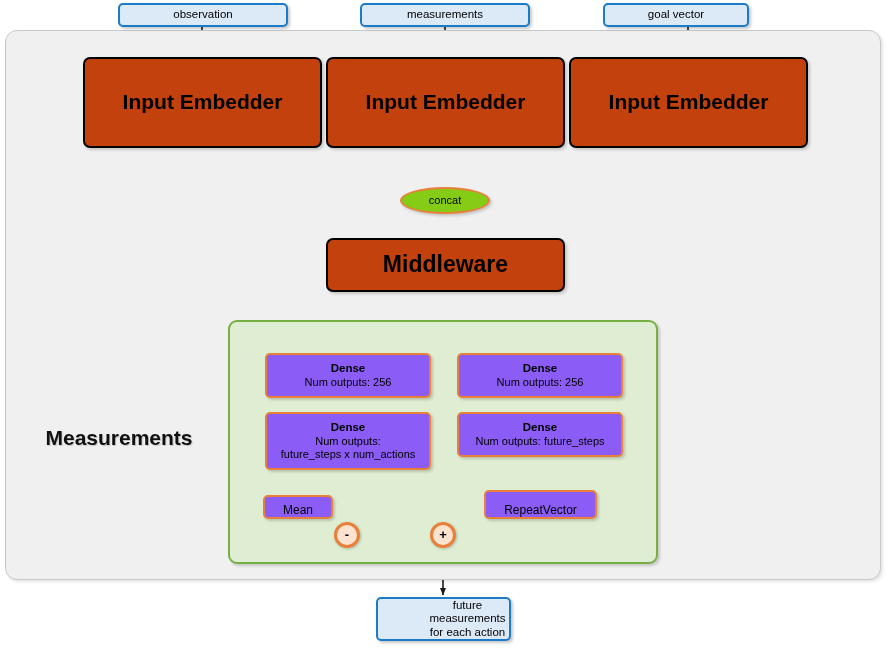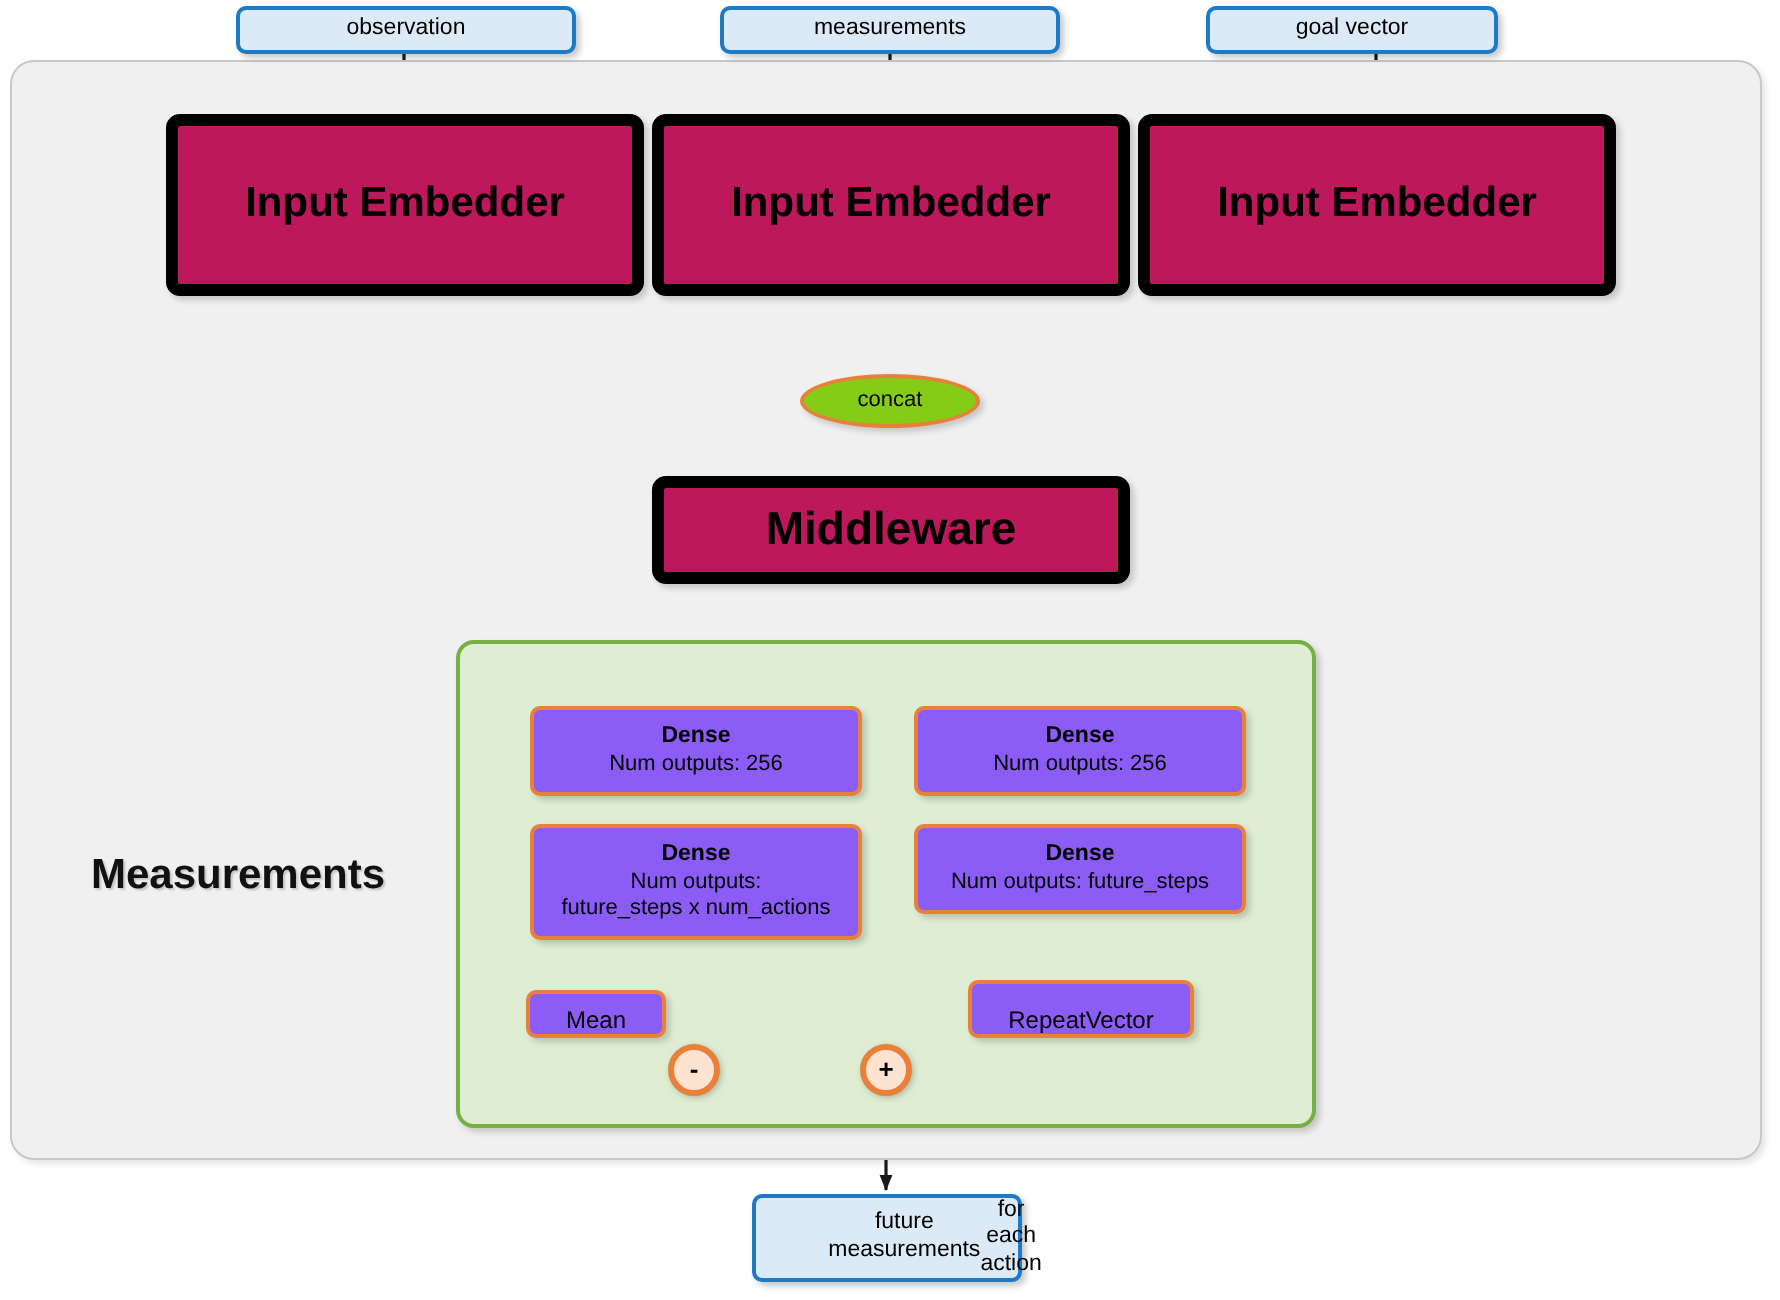--- a/index.html
+++ b/index.html
@@ -42,22 +42,22 @@
   .io-box {
     background: #dce9f7;
     border: 2px solid #1c7bc9;
     border-radius: 5px;
     color: #000;
     font-size: 11.5px;
     box-shadow: 2px 2px 3px rgba(0,0,0,0.22);
   }
   
   .green-box {
-    background: #be185d;
-    border: 6px solid #000000;
+    background: #c2410c;
+    border: 2px solid #000000;
     border-radius: 7px;
     color: #000;
     box-shadow: 2px 2px 3px rgba(0,0,0,0.18);
   }
   .embedder { font-size: 21px; font-weight: bold; }
   .middleware { font-size: 23px; font-weight: bold; }
   
   .head-container {
     left: 228px; top: 320px;
     width: 430px; height: 244px;
@@ -215,16 +215,16 @@
   <span>RepeatVector</span>
 </div>
 
 <div class="node op-circle" style="left:334px;top:522px;">
   <span>-</span>
 </div>
 <div class="node op-circle" style="left:430px;top:522px;">
   <span>+</span>
 </div>
 
-<div class="node io-box" style="left:376px;top:597px;width:135px;height:44px;flex-direction:row;padding-left:48px;">
+<div class="node io-box" style="left:376px;top:597px;width:135px;height:44px;flex-direction:column;padding-left:48px;">
   <span>future measurements</span>
   <span>for each action</span>
 </div>
 
 </body></html>

